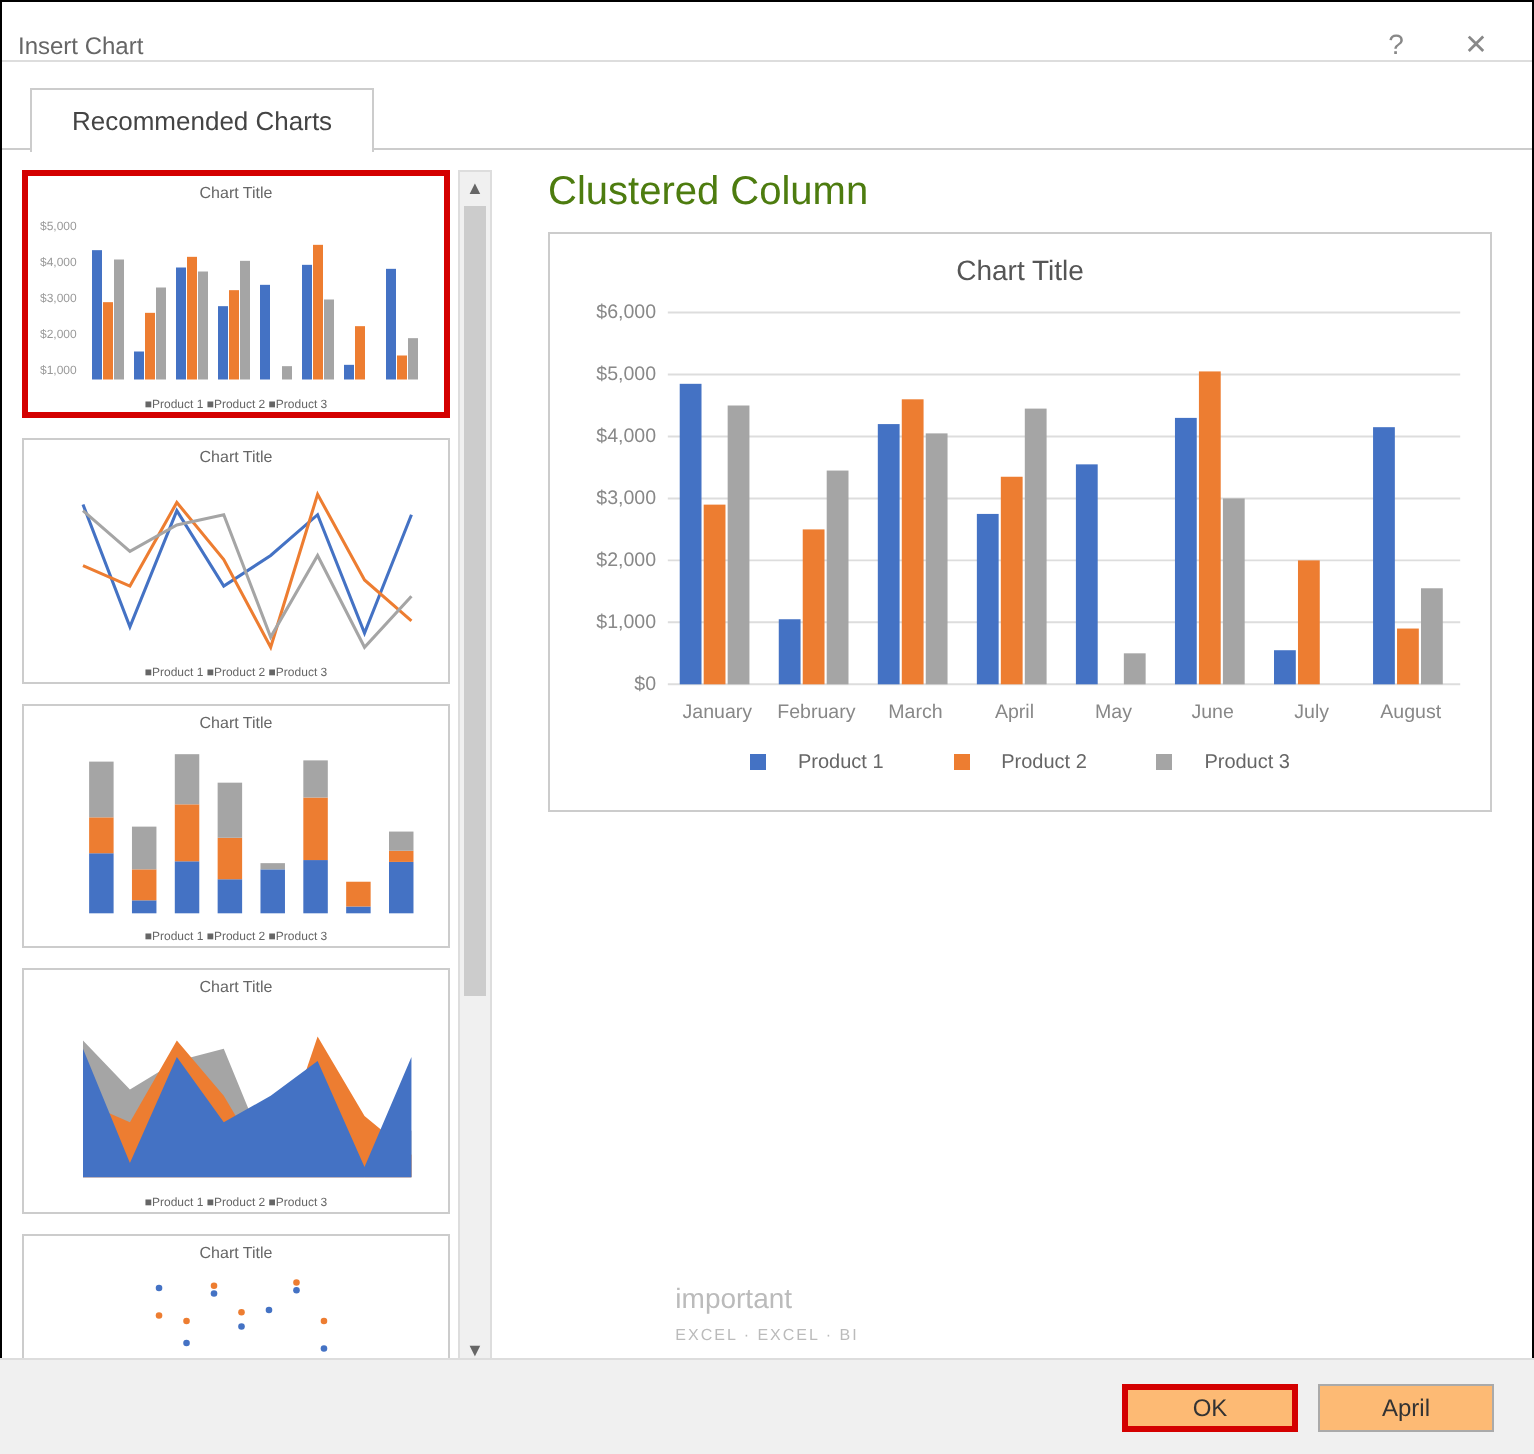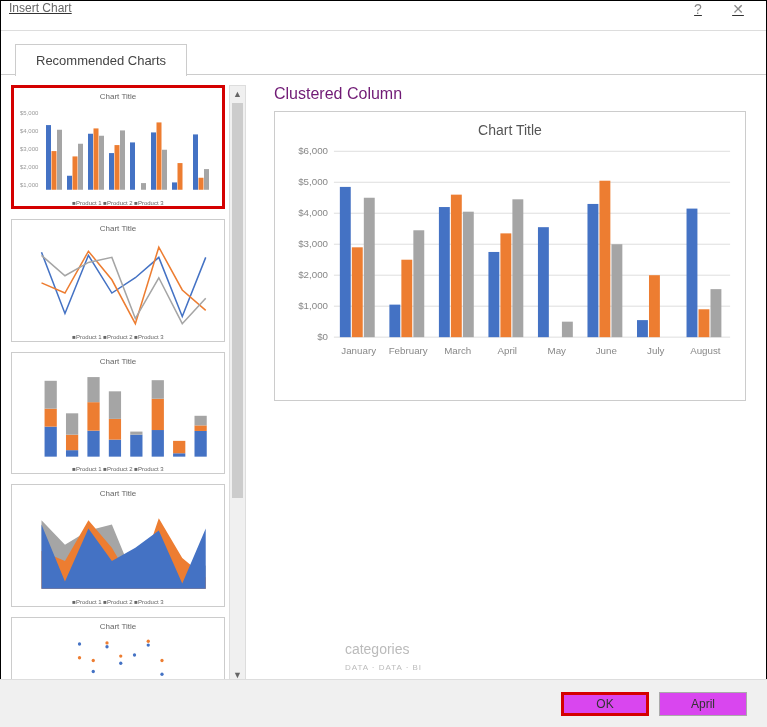--- a/index.html
+++ b/index.html
@@ -1,45 +1,45 @@
 <!DOCTYPE html>
 <html><head>
 <meta charset="utf-8">
 <style>
 * { box-sizing: border-box; margin: 0; padding: 0; }
 body { font-family: "Segoe UI", Tahoma, sans-serif; font-size: 12px; background: #fff; color: #333; width: 767px; height: 727px; overflow: hidden; border: 1px solid #000; }
-.titlebar { height: 30px; display: flex; align-items: flex-start; padding: 0 8px; background: #fff; border-bottom: 1px solid #ddd; text-decoration: underline; }
+.titlebar { height: 30px; display: flex; align-items: flex-end; padding: 0 8px; background: #fff; border-bottom: 1px solid #ddd; }
 .titlebar .title { flex: 1; color: #666; font-size: 12px; }
 .titlebar .ctl { width: 40px; text-align: center; color: #888; font-size: 14px; cursor: default; }
 .tabs { display: flex; padding: 12px 0 0 14px; background: #fff; }
 .tab { padding: 8px 20px; border: 1px solid transparent; border-bottom: none; color: #444; font-size: 13px; text-align: center; }
 .tab.active { border-color: #ccc; background: #fff; position: relative; top: 1px; }
 .tabline { border-bottom: 1px solid #ccc; margin-top: -1px; }
 .body { display: flex; height: 610px; padding: 10px 10px 0 10px; }
 .thumbs-area { display: flex; width: 235px; }
 .thumbs { flex: 1; display: flex; flex-direction: column; gap: 10px; padding-right: 4px; overflow: hidden; }
 .thumb { border: 1px solid #ccc; height: 126px; background: #fff; padding: 4px; position: relative; }
 .thumb.selected { border: 3px solid #d40000; }
 .thumb .tt { text-align: center; font-size: 8px; color: #666; margin-bottom: 2px; }
 .thumb svg { width: 100%; height: 85%; }
 .thumb .lg { text-align: center; font-size: 6px; color: #666; }
 .scroll { width: 17px; background: #f0f0f0; border: 1px solid #ddd; display: flex; flex-direction: column; }
 .scroll .arr { height: 17px; text-align: center; font-size: 9px; color: #666; line-height: 17px; }
 .scroll .track { flex: 1; position: relative; }
 .scroll .grip { position: absolute; top: 0; left: 2px; right: 2px; height: 70%; background: #ccc; }
 .main { flex: 1; padding: 0 10px 0 28px; }
-.main h2 { font-size: 16px; font-weight: 400; color: #701a75; margin-bottom: 8px; }
+.main h2 { font-size: 20px; font-weight: 400; color: #4d7c0f; margin-bottom: 8px; }
 .chart { border: 1px solid #ccc; padding: 10px; height: 290px; margin-bottom: 14px; }
 .chart .ctitle { text-align: center; font-size: 14px; color: #555; margin-bottom: 6px; }
 .desc { font-size: 13px; line-height: 1.4; color: #333; }
 .legend { text-align: center; font-size: 10px; color: #666; margin-top: 4px; }
 .legend span { margin: 0 8px; }
 .swatch { display: inline-block; width: 8px; height: 8px; margin-right: 4px; vertical-align: middle; }
 .footer { position: absolute; bottom: 0; left: 0; right: 0; height: 48px; border-top: 1px solid #ddd; background: #f0f0f0; display: flex; align-items: center; justify-content: flex-end; padding: 0 20px; gap: 10px; }
-.btn { width: 88px; height: 24px; border: 1px solid #aaa; background: #d946ef; font-size: 12px; color: #333; }
+.btn { width: 88px; height: 24px; border: 1px solid #aaa; background: #fdba74; font-size: 12px; color: #333; }
 .btn.ok { border: 3px solid #d40000; }
 .watermark { position: absolute; bottom: 54px; left: 50%; transform: translateX(-50%); color: #bbb; font-size: 14px; }
 .watermark .sub { font-size: 8px; letter-spacing: 1px; }
 </style>
 </head>
 <body>
 
 <div class="titlebar">
   <span class="title">Insert Chart</span>
   <span class="ctl">?</span>
@@ -220,25 +220,30 @@
           <rect x="333.7025" y="100" width="11.1375" height="95" fill="#A5A5A5"></rect>
           <text x="328.4375" y="212" text-anchor="middle" font-size="10" fill="#888">June</text>
           <rect x="359.825" y="177.58333333333334" width="11.1375" height="17.416666666666664" fill="#4472C4"></rect>
           <rect x="372.07625" y="131.66666666666669" width="11.1375" height="63.33333333333333" fill="#ED7D31"></rect>
           <text x="379.0625" y="212" text-anchor="middle" font-size="10" fill="#888">July</text>
           <rect x="410.45" y="63.58333333333334" width="11.1375" height="131.41666666666666" fill="#4472C4"></rect>
           <rect x="422.70125" y="166.5" width="11.1375" height="28.5" fill="#ED7D31"></rect>
           <rect x="434.9525" y="145.91666666666666" width="11.1375" height="49.083333333333336" fill="#A5A5A5"></rect>
           <text x="429.6875" y="212" text-anchor="middle" font-size="10" fill="#888">August</text>
         </svg>
+      <div class="legend">
+        <span><span class="swatch" style="background:#4472C4"></span><span>Product 1</span></span>
+        <span><span class="swatch" style="background:#ED7D31"></span><span>Product 2</span></span>
+        <span><span class="swatch" style="background:#A5A5A5"></span><span>Product 3</span></span>
+      </div>
     </div>
   </div>
 </div>
 
 <div class="watermark">
-  <span>categories</span><br>
-  <span class="sub">DATA · DATA · BI</span>
+  <span>important</span><br>
+  <span class="sub">EXCEL · EXCEL · BI</span>
 </div>
 
 <div class="footer">
   <button class="btn ok">OK</button>
   <button class="btn">April</button>
 </div>
 
 </body></html>

